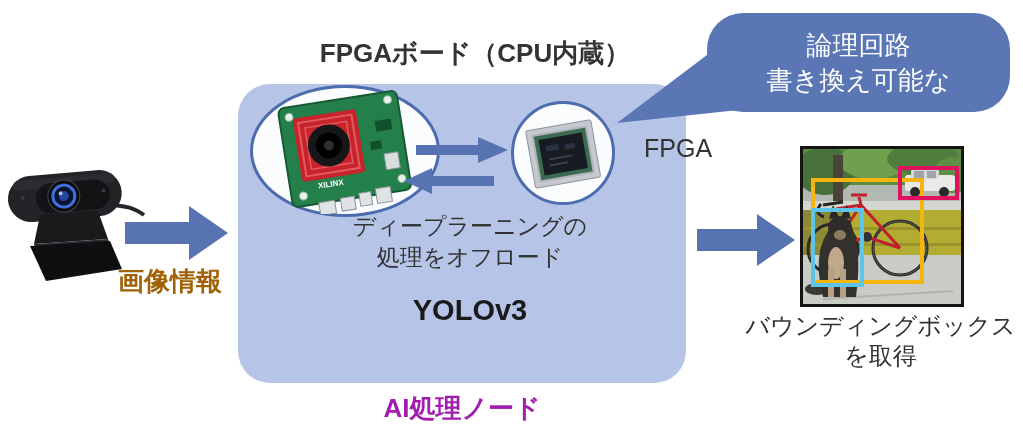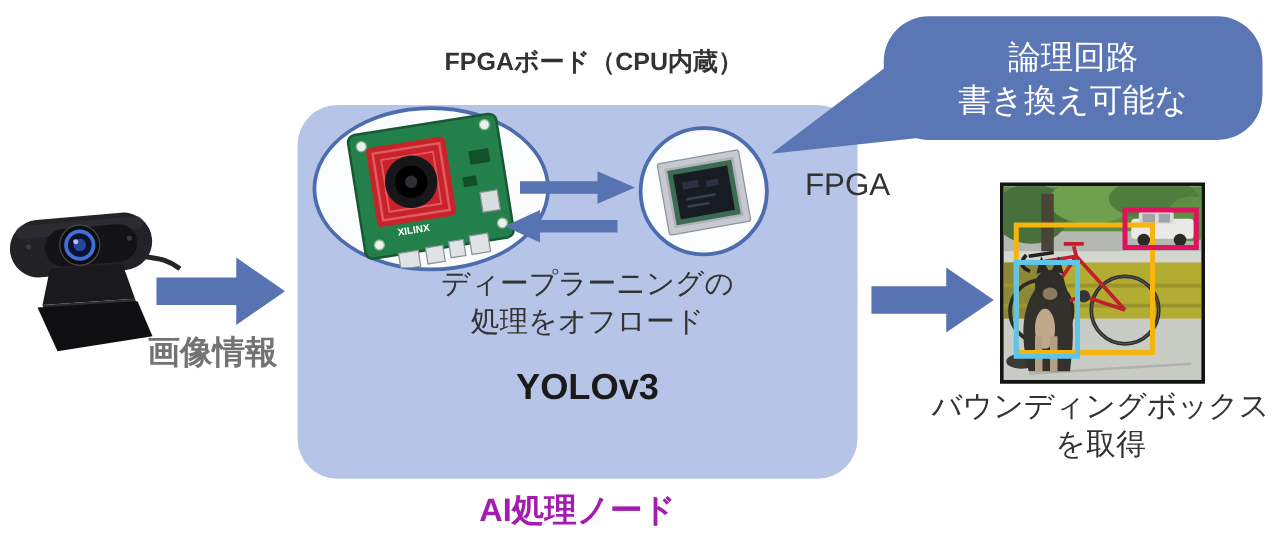--- a/index.html
+++ b/index.html
@@ -4,26 +4,26 @@
 <style>
   html,body{margin:0;padding:0;background:#fff;}
   .canvas{
     position:relative;width:1023px;height:447px;overflow:hidden;background:#ffffff;
     font-family:"Liberation Sans",sans-serif;color:#333;
   }
   .abs{position:absolute;}
   
   .node-box{left:238px;top:84px;width:448px;height:299px;background:#b6c5e7;border-radius:32px;}
   
-  .title{left:280px;top:36px;width:390px;text-align:center;font-size:20px;font-weight:600;color:#333;}
+  .title{left:280px;top:36px;width:390px;text-align:center;font-size:26px;font-weight:600;color:#333;}
   .fpga-label{left:616px;top:134px;font-size:25px;font-weight:500;color:#333;padding-left:28px;}
   .offload{left:270px;top:211px;width:400px;text-align:center;font-size:23px;line-height:31px;font-weight:500;color:#333;}
   .yolo{left:270px;top:294px;width:400px;text-align:center;font-size:29px;line-height:33px;font-weight:800;color:#1a1a1a;}
   .node-label{left:262px;top:391px;width:400px;text-align:center;font-size:26px;font-weight:600;color:#a21caf;}
-  .red-label{font-size:26px;font-weight:700;color:#737373;text-align:center;}
+  .red-label{font-size:26px;font-weight:700;color:#a16207;text-align:center;}
   .label-input{left:108px;top:264px;width:124px;}
   .label-output{left:678px;top:268px;width:124px;}
   .caption{left:733px;top:311px;width:295px;text-align:center;font-size:24px;line-height:30px;font-weight:500;color:#333;}
   
   .circle{background:#fbfcfe;border:3px solid #4c6cae;box-sizing:border-box;}
   .board-circle{left:250px;top:85px;width:190px;height:132px;border-radius:50%;z-index:2;}
   .chip-circle{left:511px;top:101px;width:104px;height:104px;border-radius:50%;z-index:2;}
   
   .bubble{left:707px;top:13px;width:303px;height:99px;background:#5b76b4;border-radius:36px;z-index:3;
           display:flex;flex-direction:column;justify-content:center;align-items:center;}

